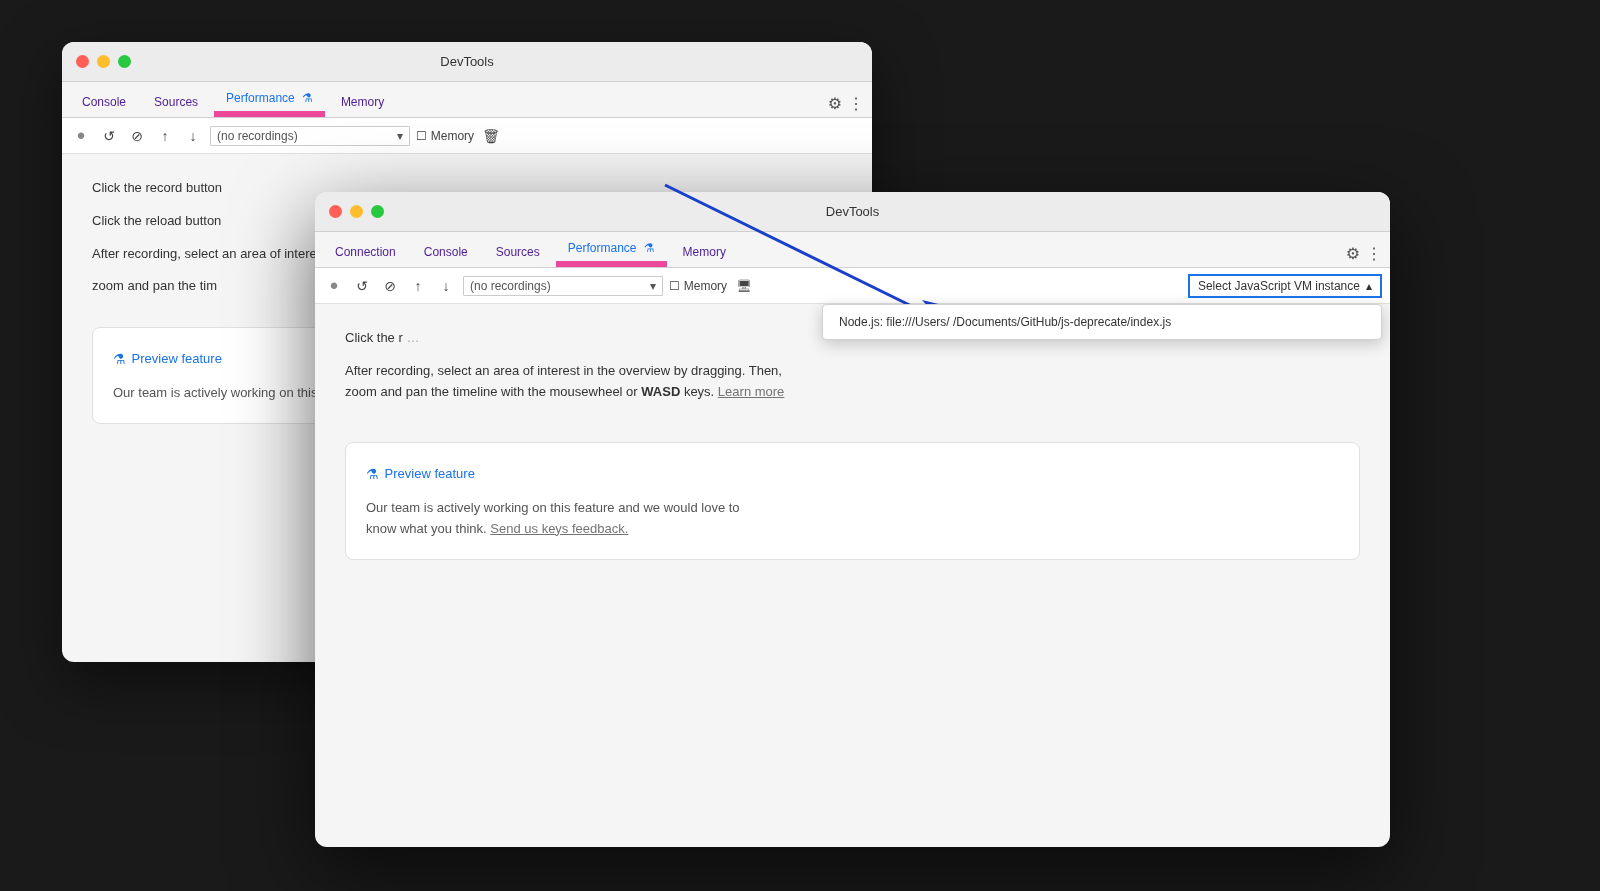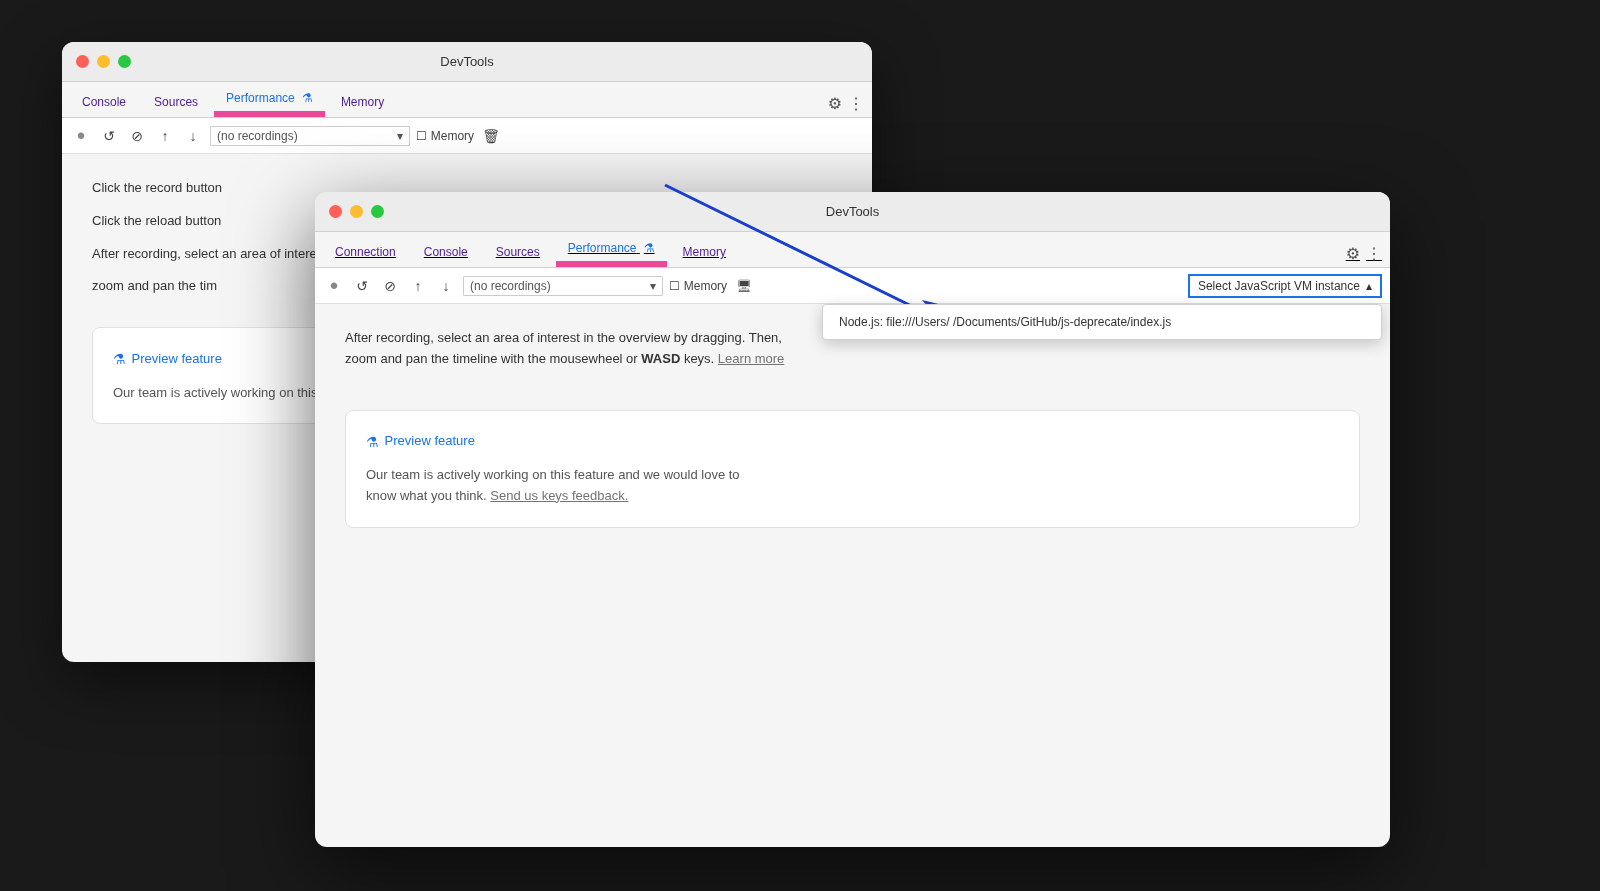--- a/index.html
+++ b/index.html
@@ -180,21 +180,20 @@
       left: 315px;
       width: 1075px;
       height: 655px;
       background: #f5f5f5;
       border-radius: 12px;
       box-shadow: 0 25px 80px rgba(0,0,0,0.6);
       overflow: hidden;
     }
 
     .window-front .tabs-bar {
-      text-decoration: underline;
     }
 
     .window-front .toolbar {
       position: relative;
     }
 
     
     .vm-dropdown {
       position: absolute;
       top: 36px;
@@ -394,20 +393,24 @@
       <span>▴</span>
     </div>
 
     <div class="vm-dropdown">
       <div class="vm-dropdown-item">Node.js: file:///Users/        /Documents/GitHub/js-deprecate/index.js</div>
     </div>
   </div>
 
   <div class="window-content">
     <div class="content-line">
+      <span>Click the r</span>
+      <span style="color:#aaa;">…</span>
+    </div>
+    <div class="content-line">
       After recording, select an area of interest in the overview by dragging. Then,<br>
       zoom and pan the timeline with the mousewheel or <strong>WASD</strong> keys.
       <span class="link-blue">Learn more</span>
     </div>
 
     <div class="preview-box" style="margin-top:40px;">
       <div class="preview-title">
         <span class="flask-icon">⚗</span>
         <span>Preview feature</span>
       </div>

